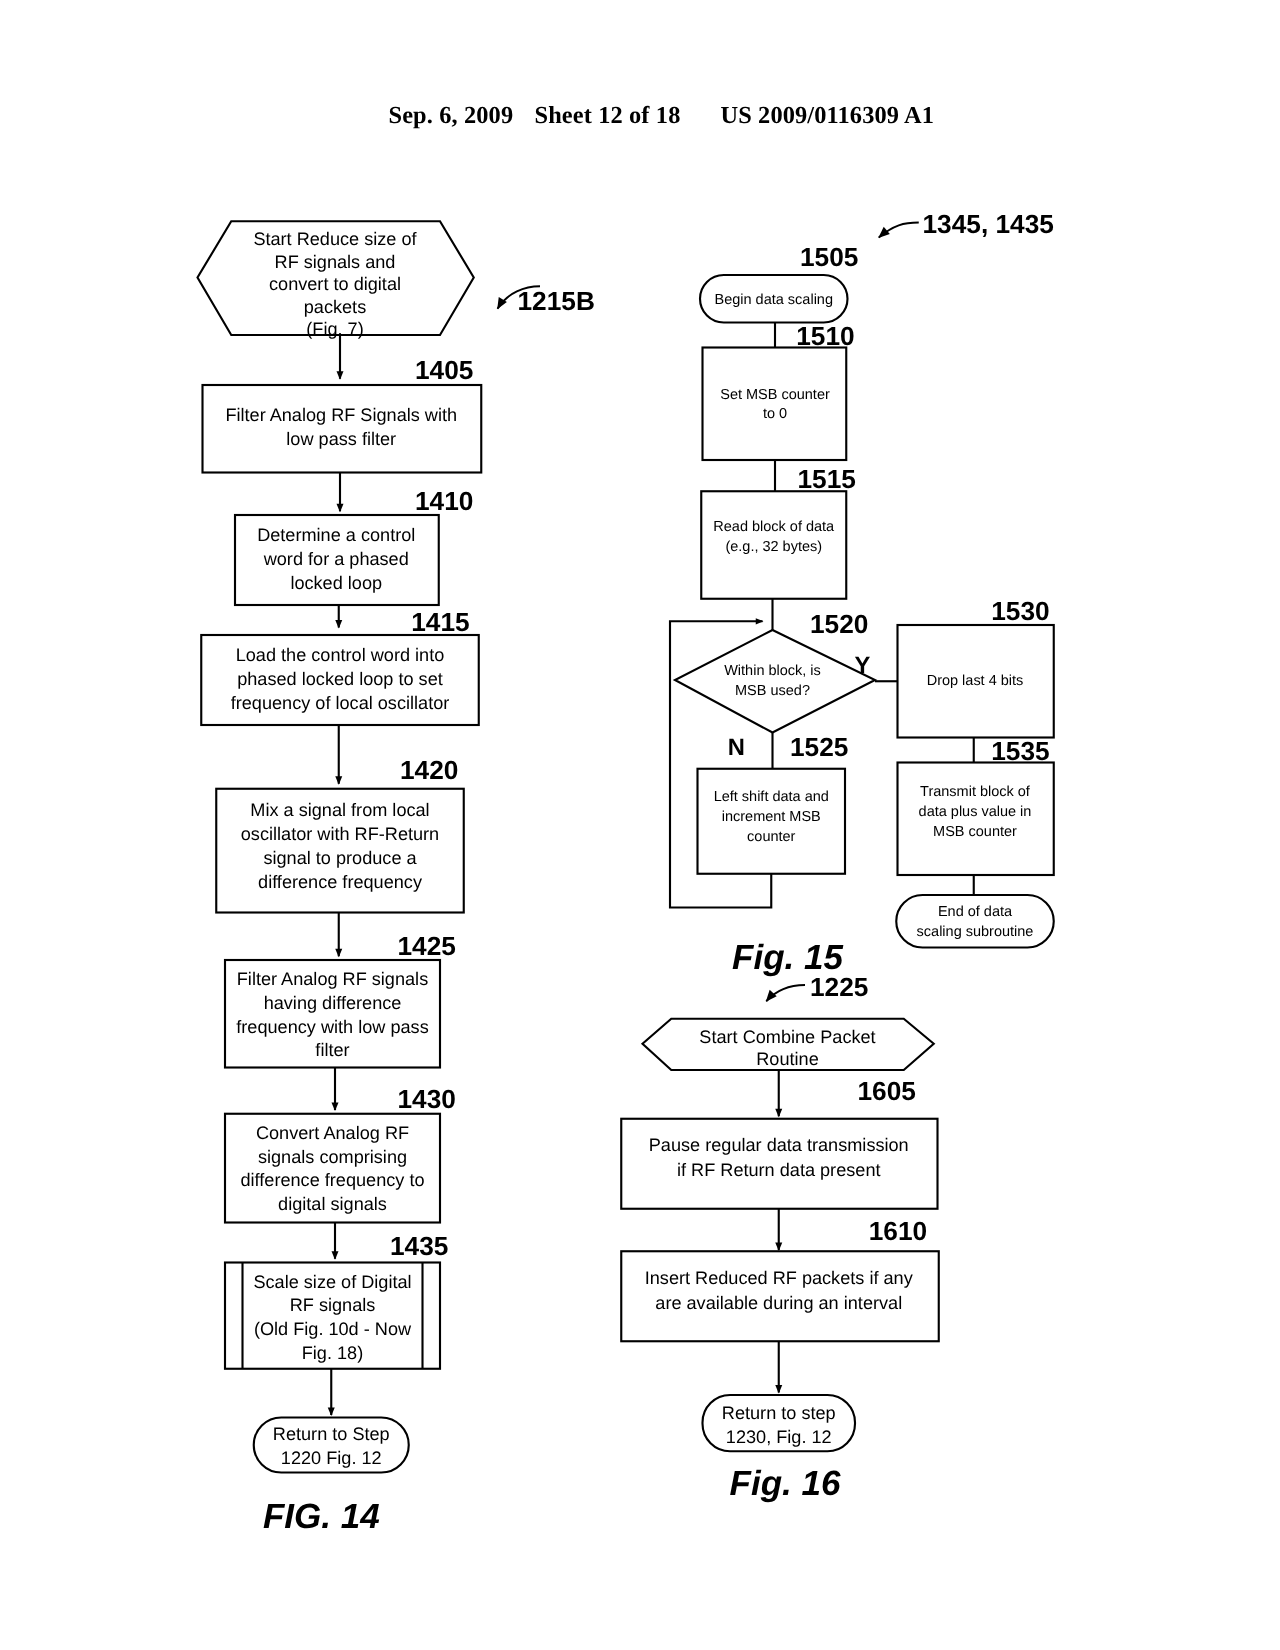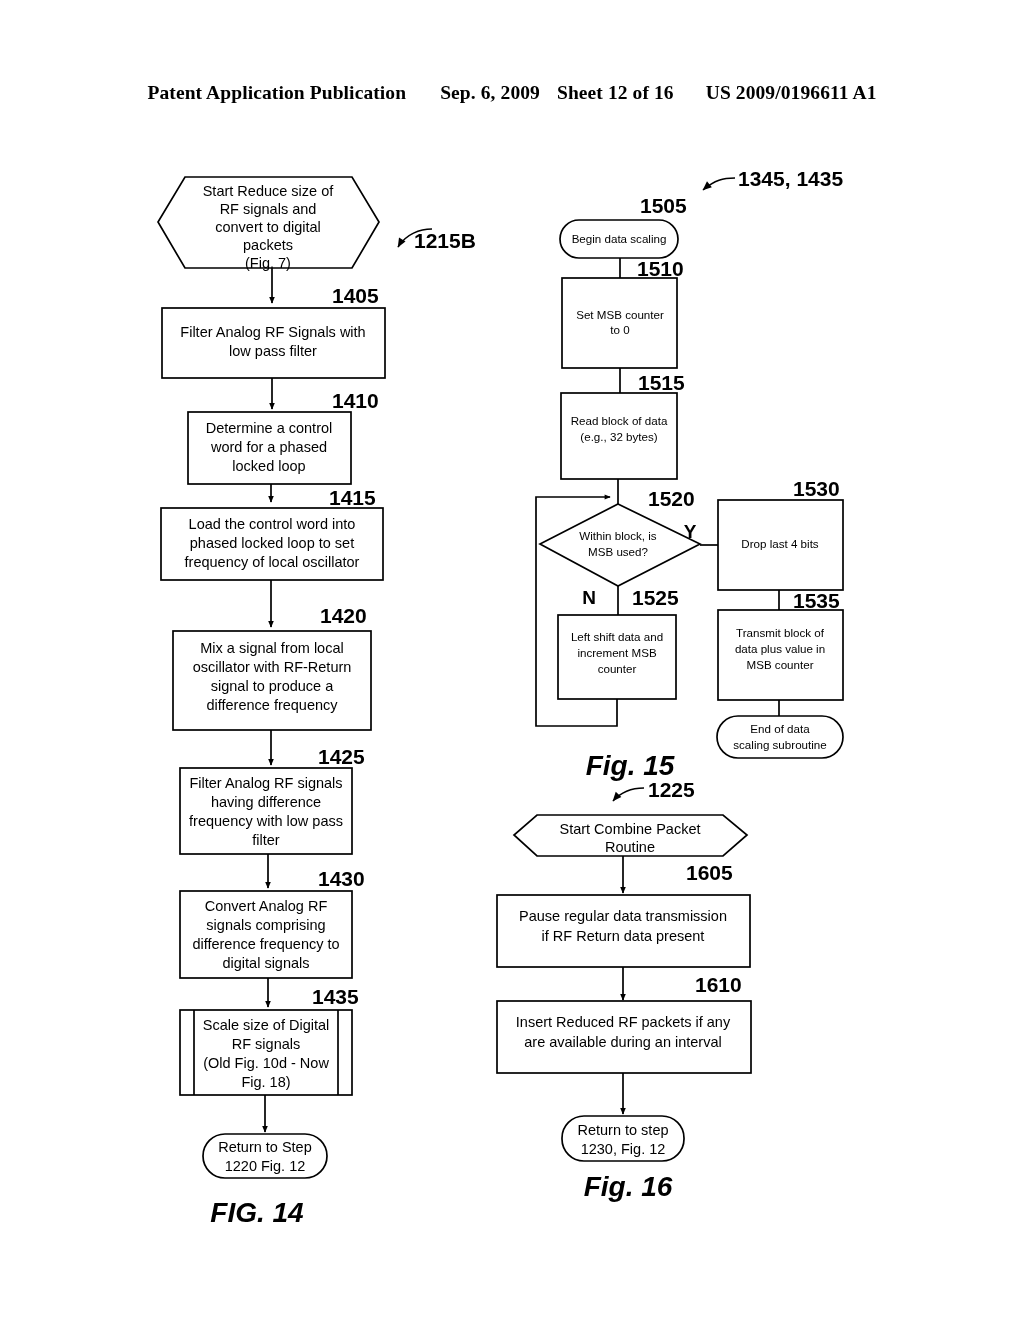--- a/index.html
+++ b/index.html
@@ -104,27 +104,26 @@
     font-style: italic;
     text-anchor: middle;
   }
 </style>
 </head>
 <body>
 
 <div id="page">
 
   <div id="pub-header">
-    <span class="hd">Patent Application Publication</span>
     <span class="gap-a"></span>
     <span class="hd">Sep. 6, 2009</span>
     <span class="gap-b"></span>
-    <span class="hd">Sheet 12 of 16</span>
+    <span class="hd">Sheet 12 of 18</span>
     <span class="gap-c"></span>
-    <span class="hd">US 2009/0196611 A1</span>
+    <span class="hd">US 2009/0116309 A1</span>
   </div>
 
   <div id="figures">
     <svg class="flow" viewBox="0 0 1024 1320" xmlns="http://www.w3.org/2000/svg">
 
       <defs>
         <marker id="arrow" markerWidth="9" markerHeight="9" refX="6.4" refY="3.2" orient="auto" markerUnits="userSpaceOnUse">
           <path d="M0.4,0.4 L7.2,3.2 L0.4,6.0 z" fill="#000000"></path>
         </marker>
         <marker id="arrowsm" markerWidth="8" markerHeight="8" refX="5.8" refY="2.9" orient="auto" markerUnits="userSpaceOnUse">

